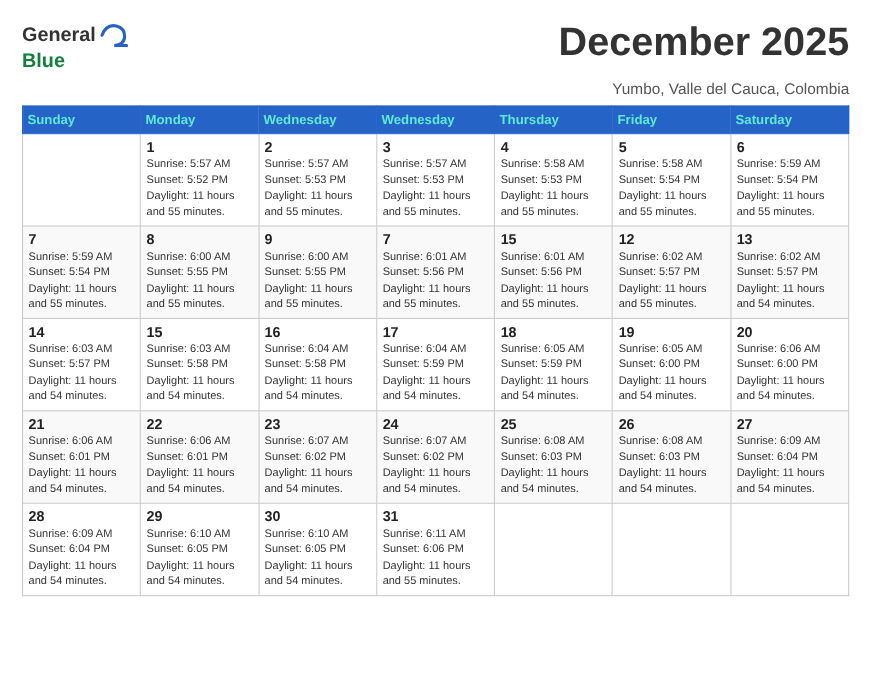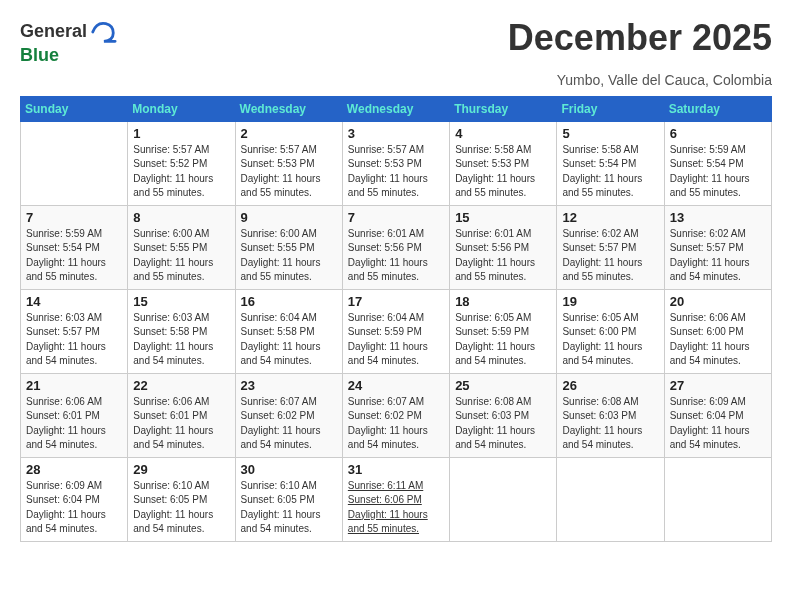--- a/index.html
+++ b/index.html
@@ -345,21 +345,21 @@
           </td>
           <td>
             <span class="day-num">30</span>
             <div class="day-info" style="white-space: pre-line;">Sunrise: 6:10 AM
 Sunset: 6:05 PM
 Daylight: 11 hours
 and 54 minutes.</div>
           </td>
           <td>
             <span class="day-num">31</span>
-            <div class="day-info" style="white-space: pre-line; text-decoration: underline;">Sunrise: 6:11 AM
+            <div class="day-info" style="white-space: pre-line;">Sunrise: 6:11 AM
 Sunset: 6:06 PM
 Daylight: 11 hours
 and 55 minutes.</div>
           </td>
           <td class="empty-cell"></td>
           <td class="empty-cell"></td>
           <td class="empty-cell"></td>
         </tr>
       </tbody>
   </table>

